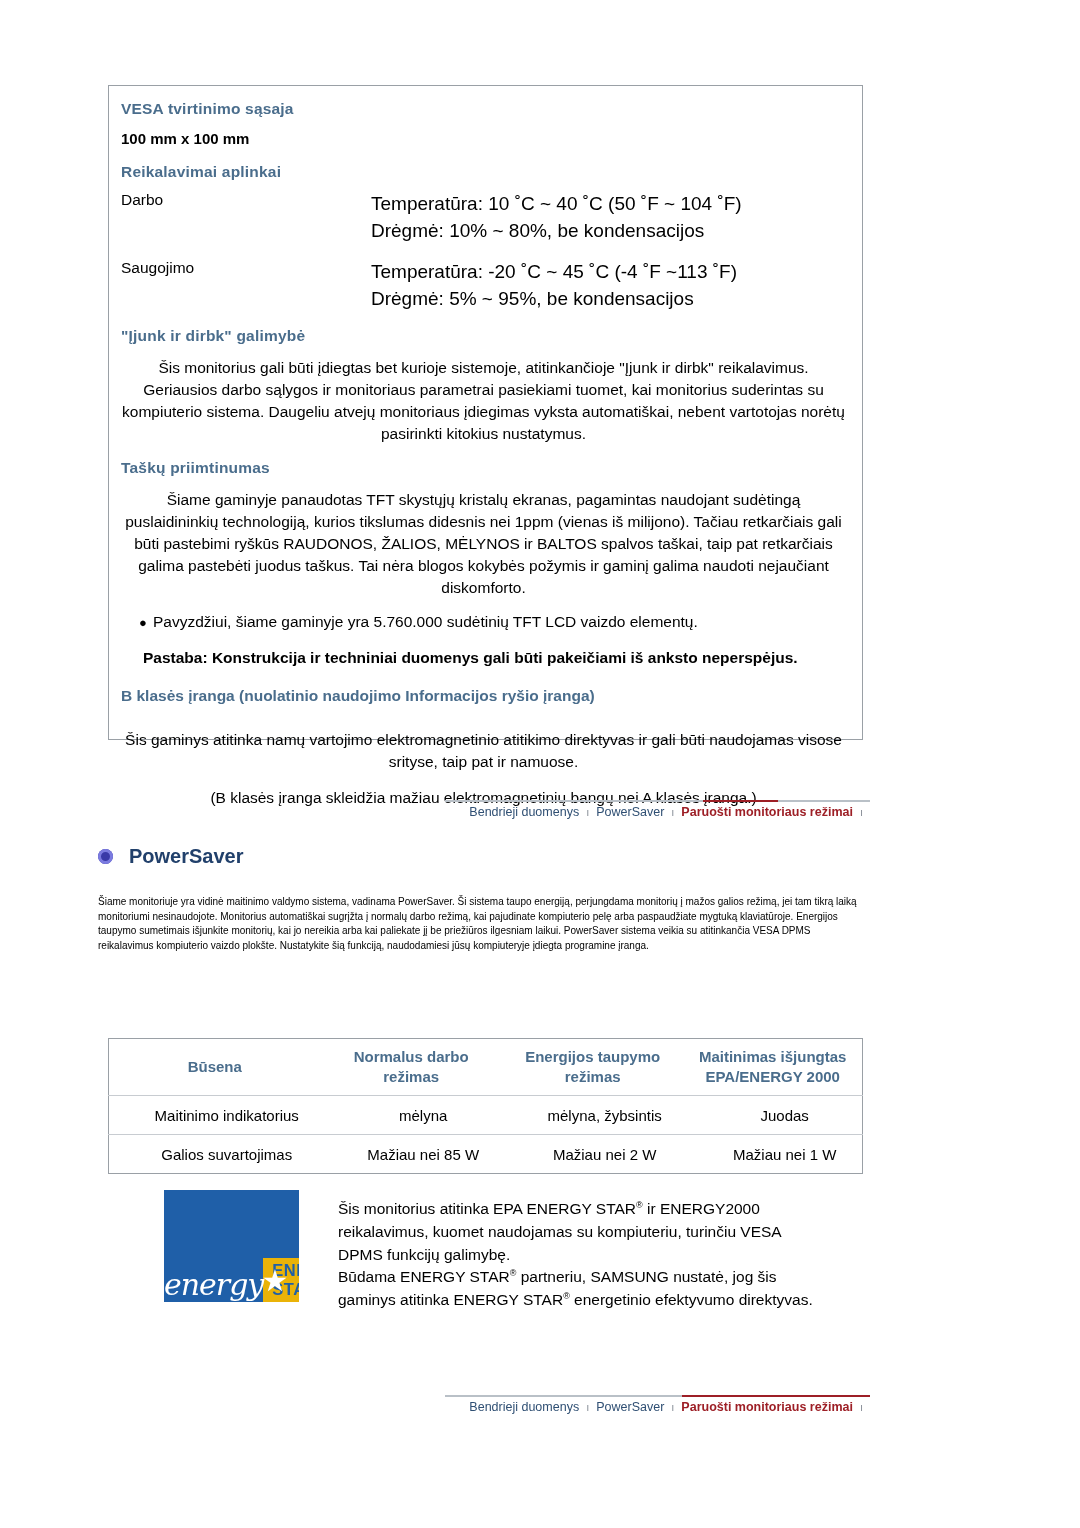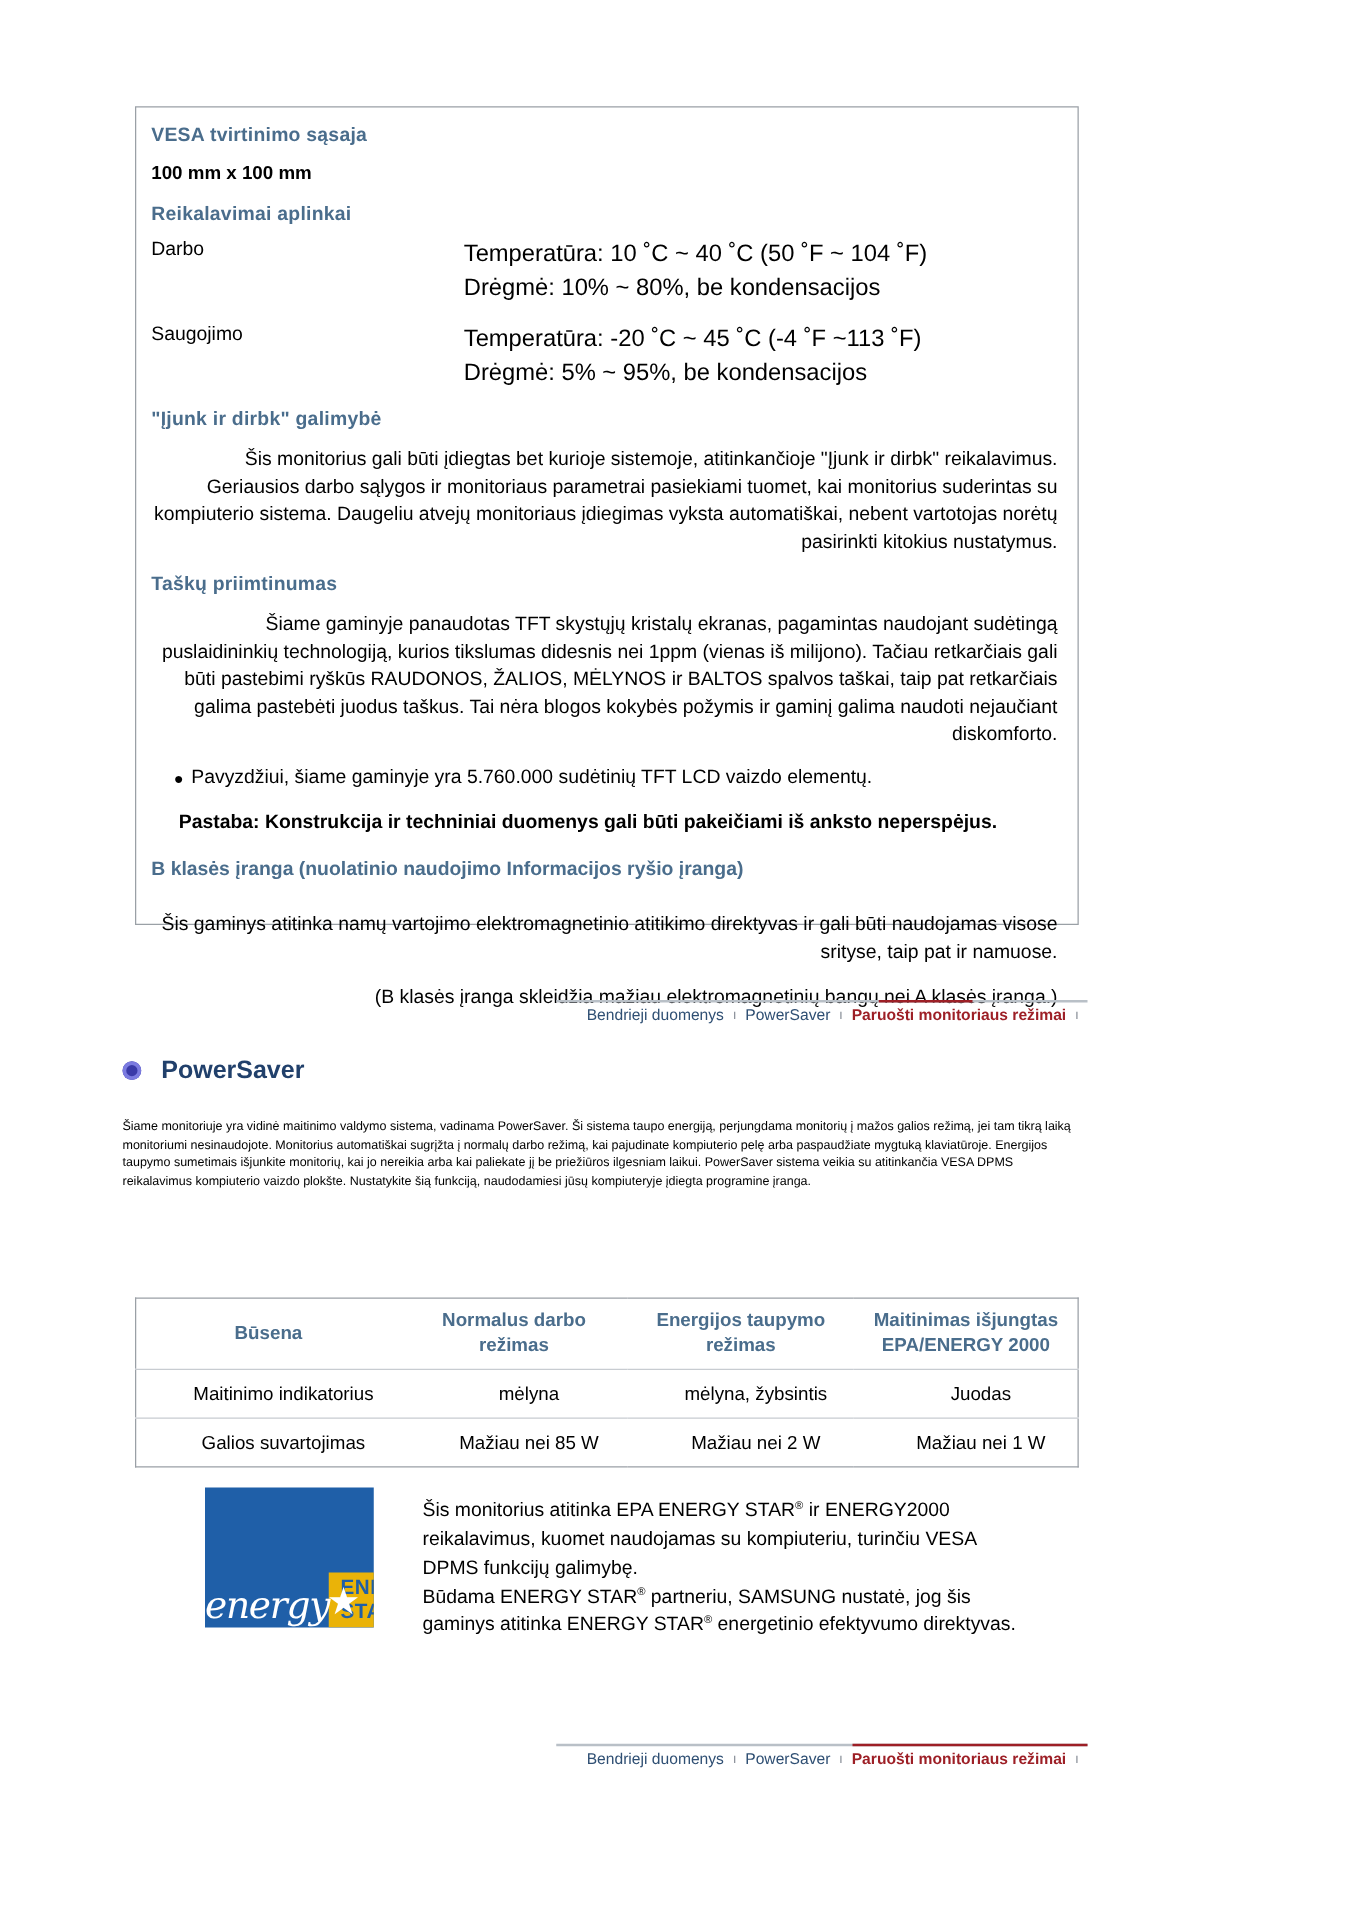--- a/index.html
+++ b/index.html
@@ -58,21 +58,21 @@
     flex: 0 0 250px;
   }
   .kv-val {
     font-size: 19px;
     line-height: 1.42;
   }
   .para {
     font-size: 15.5px;
     line-height: 1.42;
     margin: 0 0 14px 0;
-    text-align: right;
+    text-align: center;
   }
   .bullet-row {
     display: flex;
     align-items: flex-start;
     font-size: 15.5px;
     margin: 0 0 18px 18px;
   }
   .bullet-dot {
     width: 14px;
     flex: 0 0 14px;

